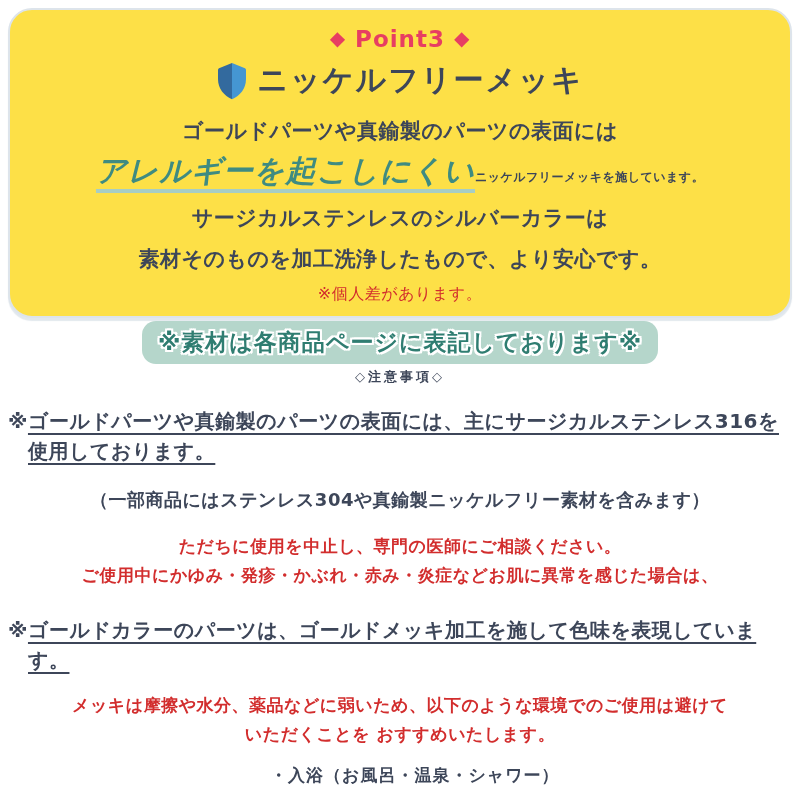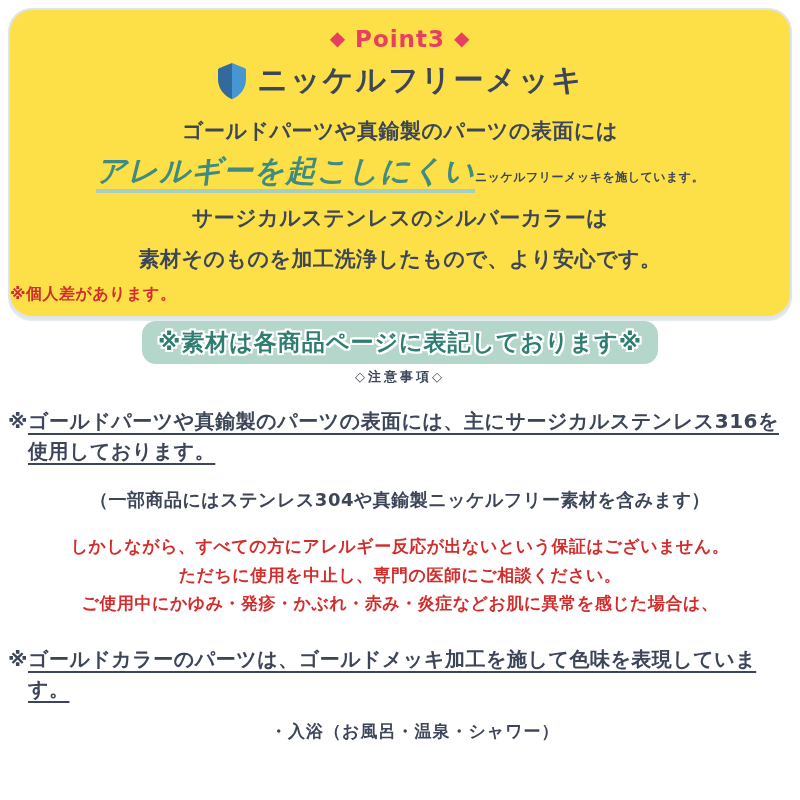--- a/index.html
+++ b/index.html
@@ -47,21 +47,21 @@
   .line1{margin-top:16px;}
   .allergy-line{text-align:center;margin:6px 0 12px;}
   .allergy-big{
     font-size:30px;font-weight:bold;color:var(--teal);letter-spacing:1px;
     border-bottom:4px solid var(--teal-underline);padding-bottom:1px;font-style:italic;
   }
   .body-inline{font-size:12px;font-weight:bold;color:var(--dark);letter-spacing:0.5px;}
   .line3{margin-top:6px;}
   .line4{margin-top:13px;}
   .red-note{
-    text-align:left;color:var(--red);font-weight:bold;font-size:16px;
+    text-align:center;color:var(--red);font-weight:normal;font-size:16px;
     margin:11px 0 6px;letter-spacing:0.5px;
   }
   .pill{
     width:fit-content;margin:16px auto;background:var(--pill-bg);
     border-radius:14px;padding:6px 16px;
     font-size:23px;font-weight:bold;color:var(--pill-text);letter-spacing:1px;
     text-shadow:-2px -2px 0 #fff,2px -2px 0 #fff,-2px 2px 0 #fff,2px 2px 0 #fff,
                 -2px 0 0 #fff,2px 0 0 #fff,0 -2px 0 #fff,0 2px 0 #fff;
   }
   .notice{padding:0 8px;}
@@ -133,29 +133,32 @@
   <section class="notice">
     <h2 class="notice-heading">◇注意事項◇</h2>
 
     <p class="note-head">
       <span class="prefix">※</span><span class="underlined">ゴールドパーツや真鍮製のパーツの表面には、主にサージカルステンレス316を使用しております。</span>
     </p>
 
     <p class="sub-note">（一部商品にはステンレス304や真鍮製ニッケルフリー素材を含みます）</p>
 
     <div class="warning">
-      <p>しかしながら、すべての方にアレルギー反応が出ないという保証はございません。</p>
       <p>ただちに使用を中止し、専門の医師にご相談ください。</p>
       <p>ご使用中にかゆみ・発疹・かぶれ・赤み・炎症などお肌に異常を感じた場合は、</p>
     </div>
 
     <p class="note-head second">
       <span class="prefix">※</span><span class="underlined">ゴールドカラーのパーツは、ゴールドメッキ加工を施して色味を表現しています。</span>
     </p>
 
+    <div class="warning second">
+      <p>メッキは摩擦や水分、薬品などに弱いため、以下のような環境でのご使用は避けて</p>
+      <p>いただくことを おすすめいたします。</p>
+    </div>
 
     <div class="avoid-list">
       <p class="avoid-item">・入浴（お風呂・温泉・シャワー）</p>
 
     </div>
   </section>
 
 </div>
 
 </body></html>

